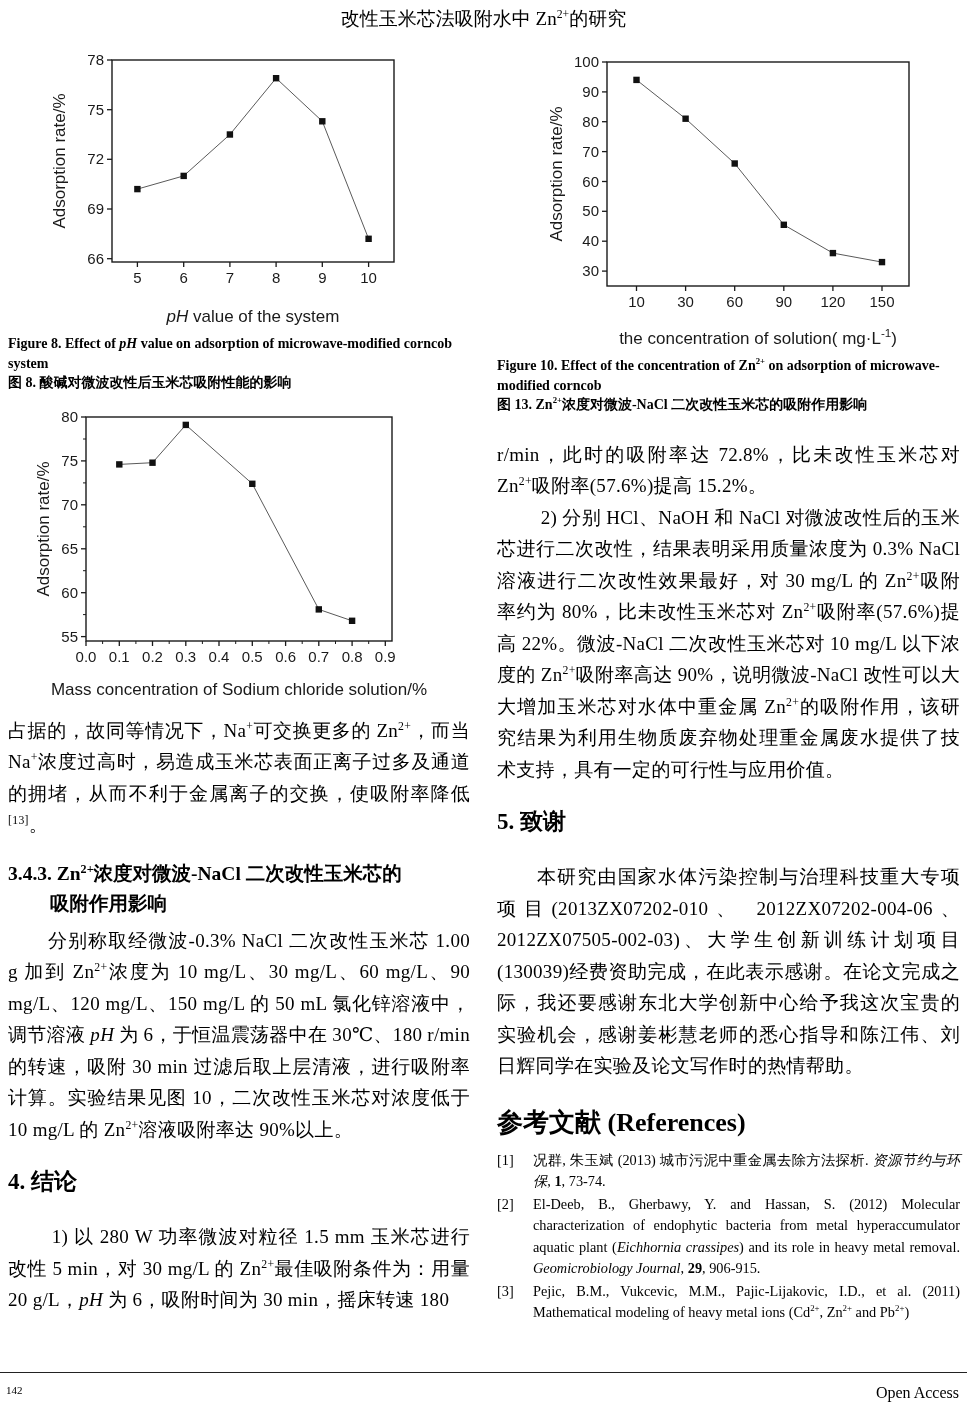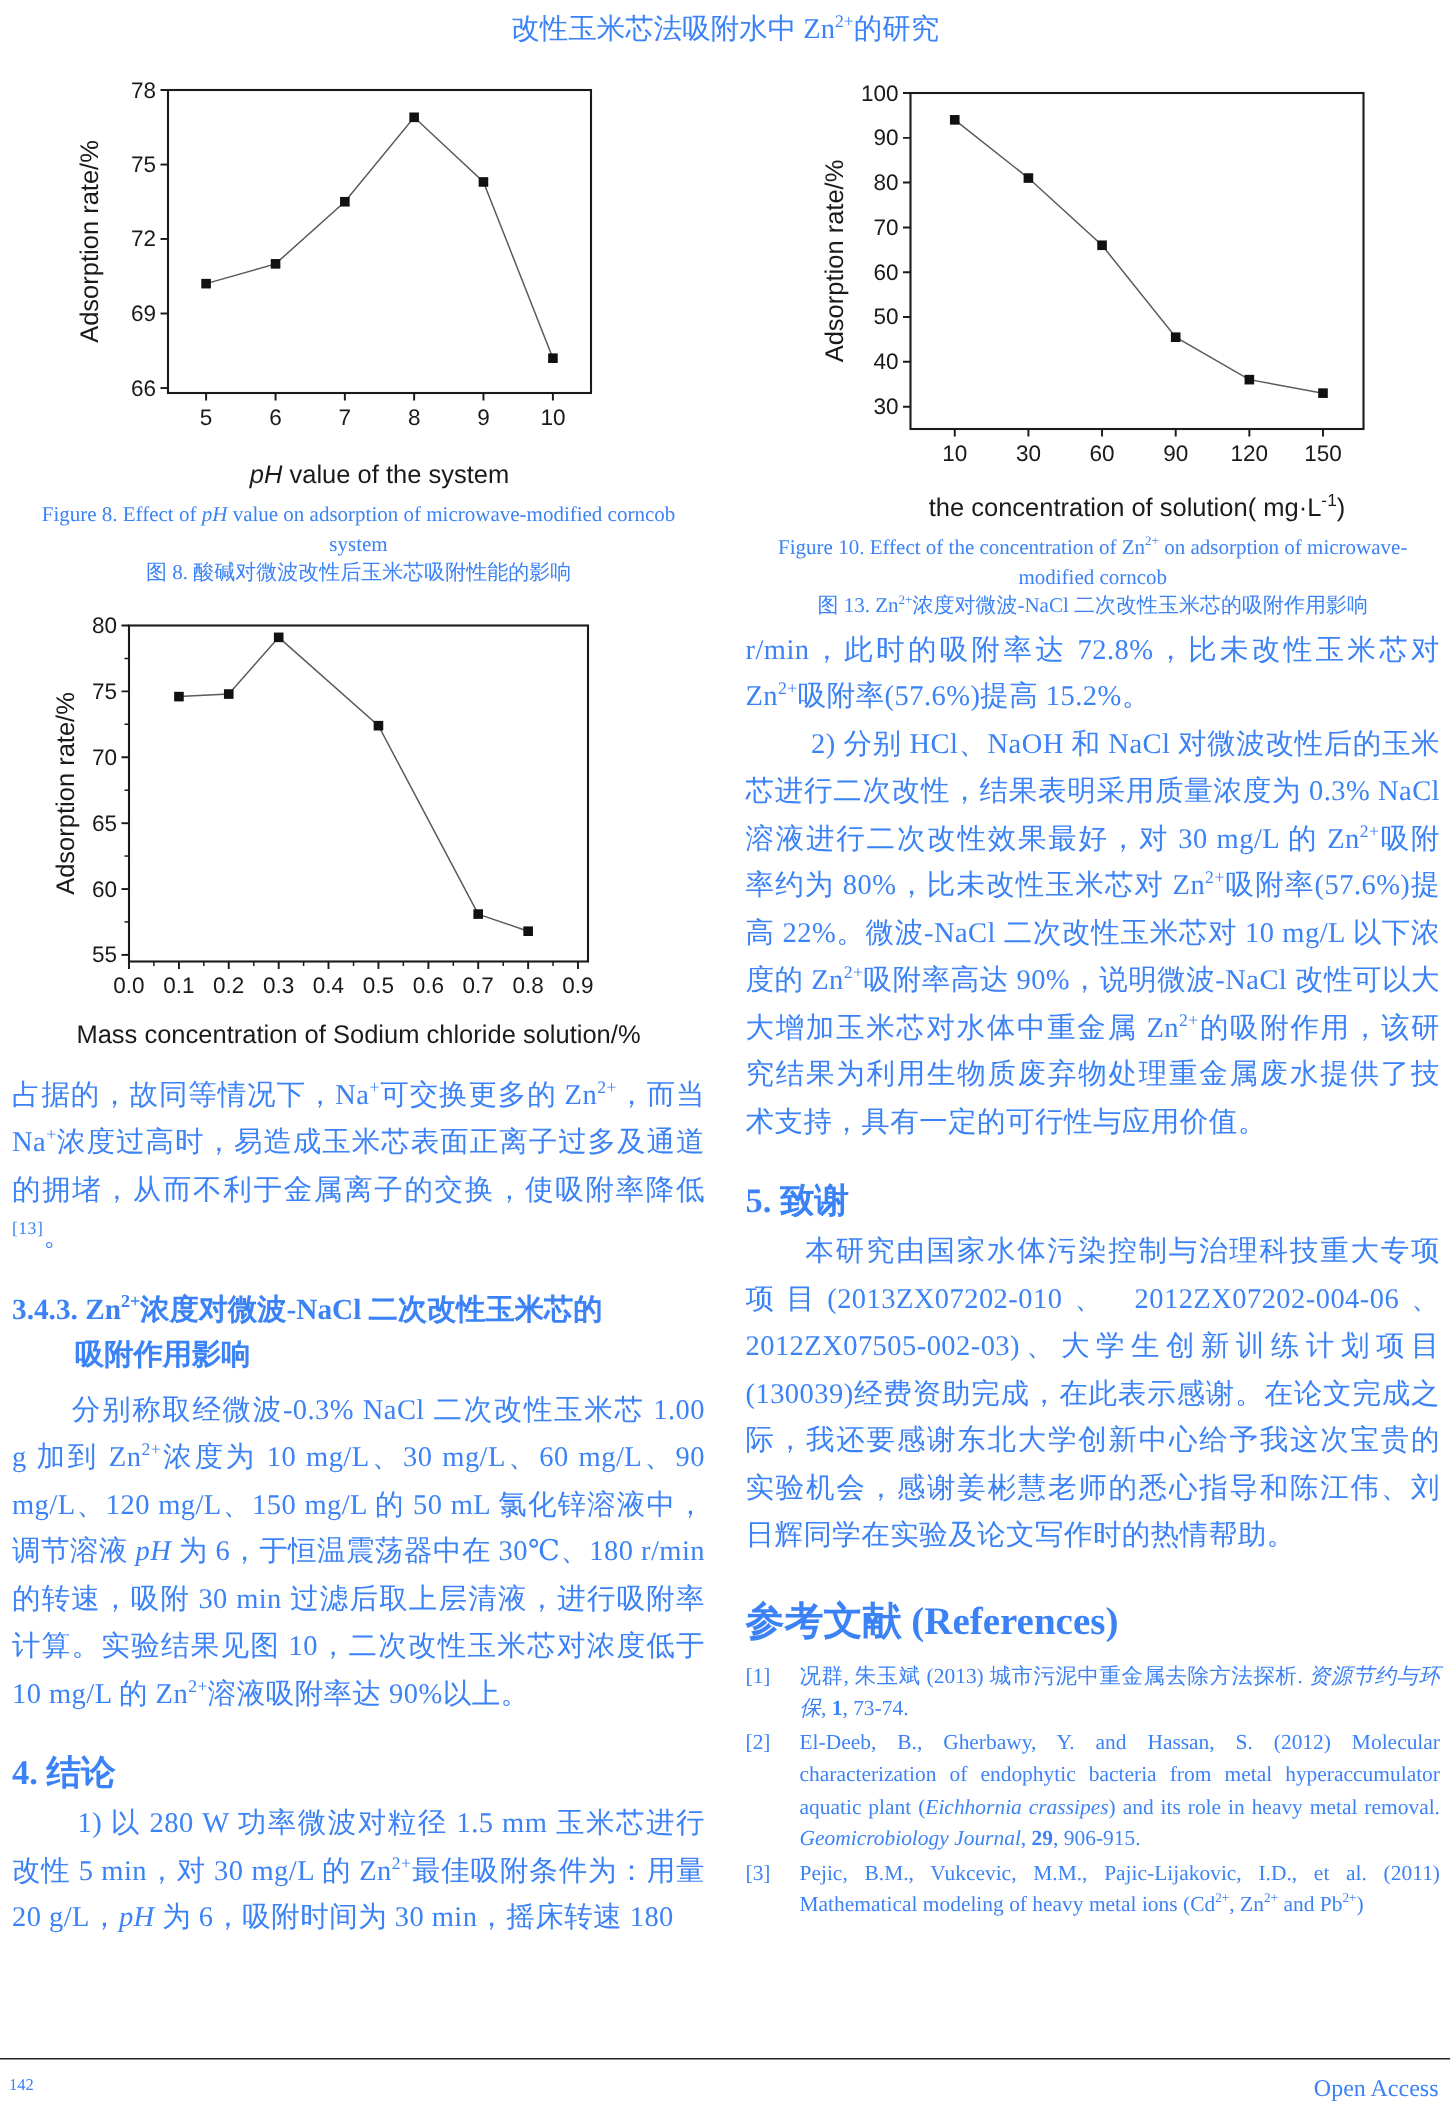--- a/index.html
+++ b/index.html
@@ -1,39 +1,39 @@
 <!DOCTYPE html>
 <html><head>
 <meta charset="utf-8">
 <style>
   html,body{margin:0;padding:0;background:#fff;}
   .page{position:relative;width:967px;height:1416px;background:#ffffff;overflow:hidden;
-        font-family:"Liberation Serif","DejaVu Serif",serif;color:#3b82f6;}
+        font-family:"Liberation Serif","DejaVu Serif",serif;color:#000000;}
   .title{position:absolute;top:6px;left:0;right:0;text-align:center;font-size:19px;}
   .col{position:absolute;top:0;}
   .col-left{left:8px;width:462px;}
   .col-right{left:497px;width:463px;}
   .chart-box{line-height:0;}
-  .fig-caption{text-align:center;font-weight:normal;font-size:14px;line-height:19.5px;margin-top:6px;}
+  .fig-caption{text-align:left;font-weight:bold;font-size:14px;line-height:19.5px;margin-top:6px;}
   .para{font-size:19px;line-height:31.5px;text-align:justify;letter-spacing:0.3px;}
   .indent{text-indent:2.1em;}
   .indent-num{text-indent:2.3em;}
   .h-sub{font-size:19.5px;font-weight:bold;line-height:30px;margin-top:18px;}
   .h-sub-l2{padding-left:42px;}
   .h-sec{font-size:23px;font-weight:bold;margin-top:22px;line-height:30px;}
   .h-refs{font-size:26px;font-weight:bold;margin-top:26px;line-height:30px;}
   sup{font-size:0.62em;line-height:0;vertical-align:super;}
   .refs{margin-top:12px;}
   .ref{display:flex;font-size:14.3px;line-height:21.5px;margin-top:1px;}
   .ref-label{width:36px;flex:none;}
   .ref-text{flex:1;text-align:justify;}
   .footer-rule{position:absolute;top:1372px;left:0;width:100%;border-top:1.5px solid #222;}
   .footer-left{position:absolute;left:6px;top:1384px;font-size:11px;}
   .footer-right{position:absolute;right:8px;top:1384px;font-size:16px;}
-  .mt12{margin-top:3px}.mt14{margin-top:14px}.mt6{margin-top:6px}.mt2{margin-top:0}
+  .mt12{margin-top:24px}.mt14{margin-top:14px}.mt6{margin-top:6px}.mt2{margin-top:0}
 </style>
 </head>
 <body>
 
 <div class="page">
 
   <div class="title"><span>改性玉米芯法吸附水中 Zn</span><sup>2+</sup><span>的研究</span></div>
 
   <div class="col col-left">
     <div class="chart-box" style="margin-top:46px;margin-left:42px;"><svg width="360" height="282" viewBox="0 0 360 282" font-family="'Liberation Sans','DejaVu Sans',sans-serif" fill="#1a1a1a">

